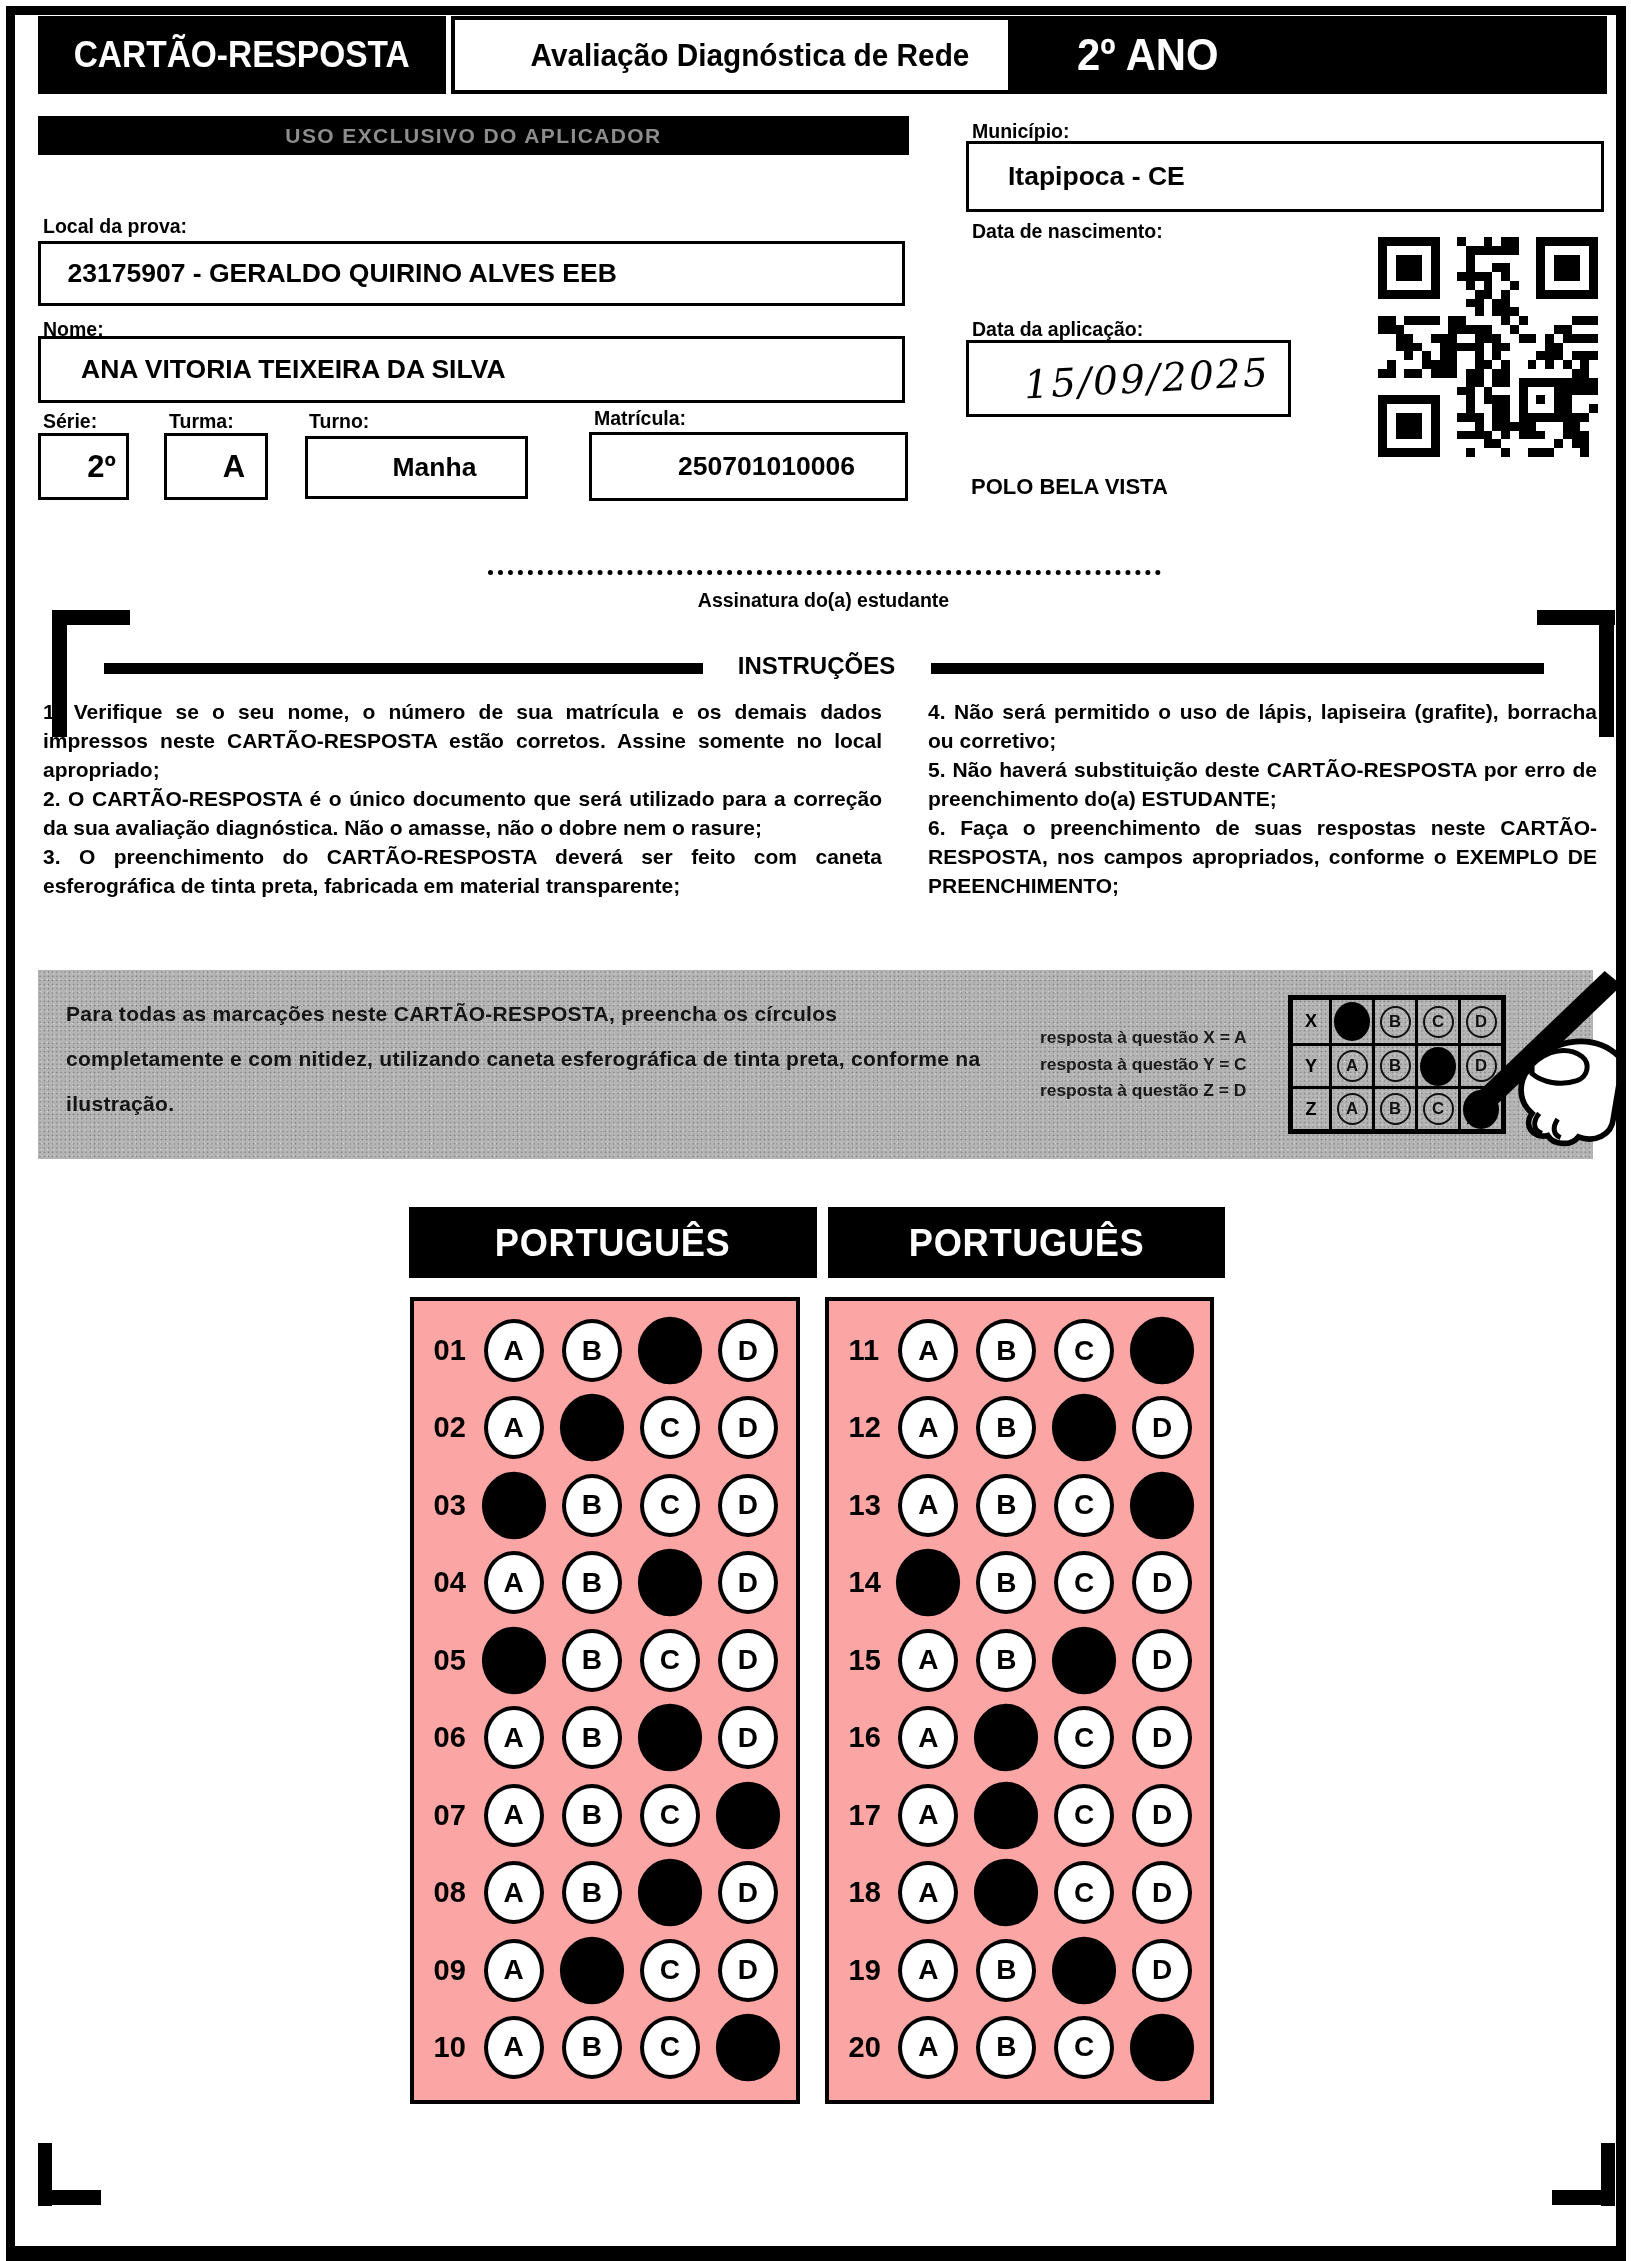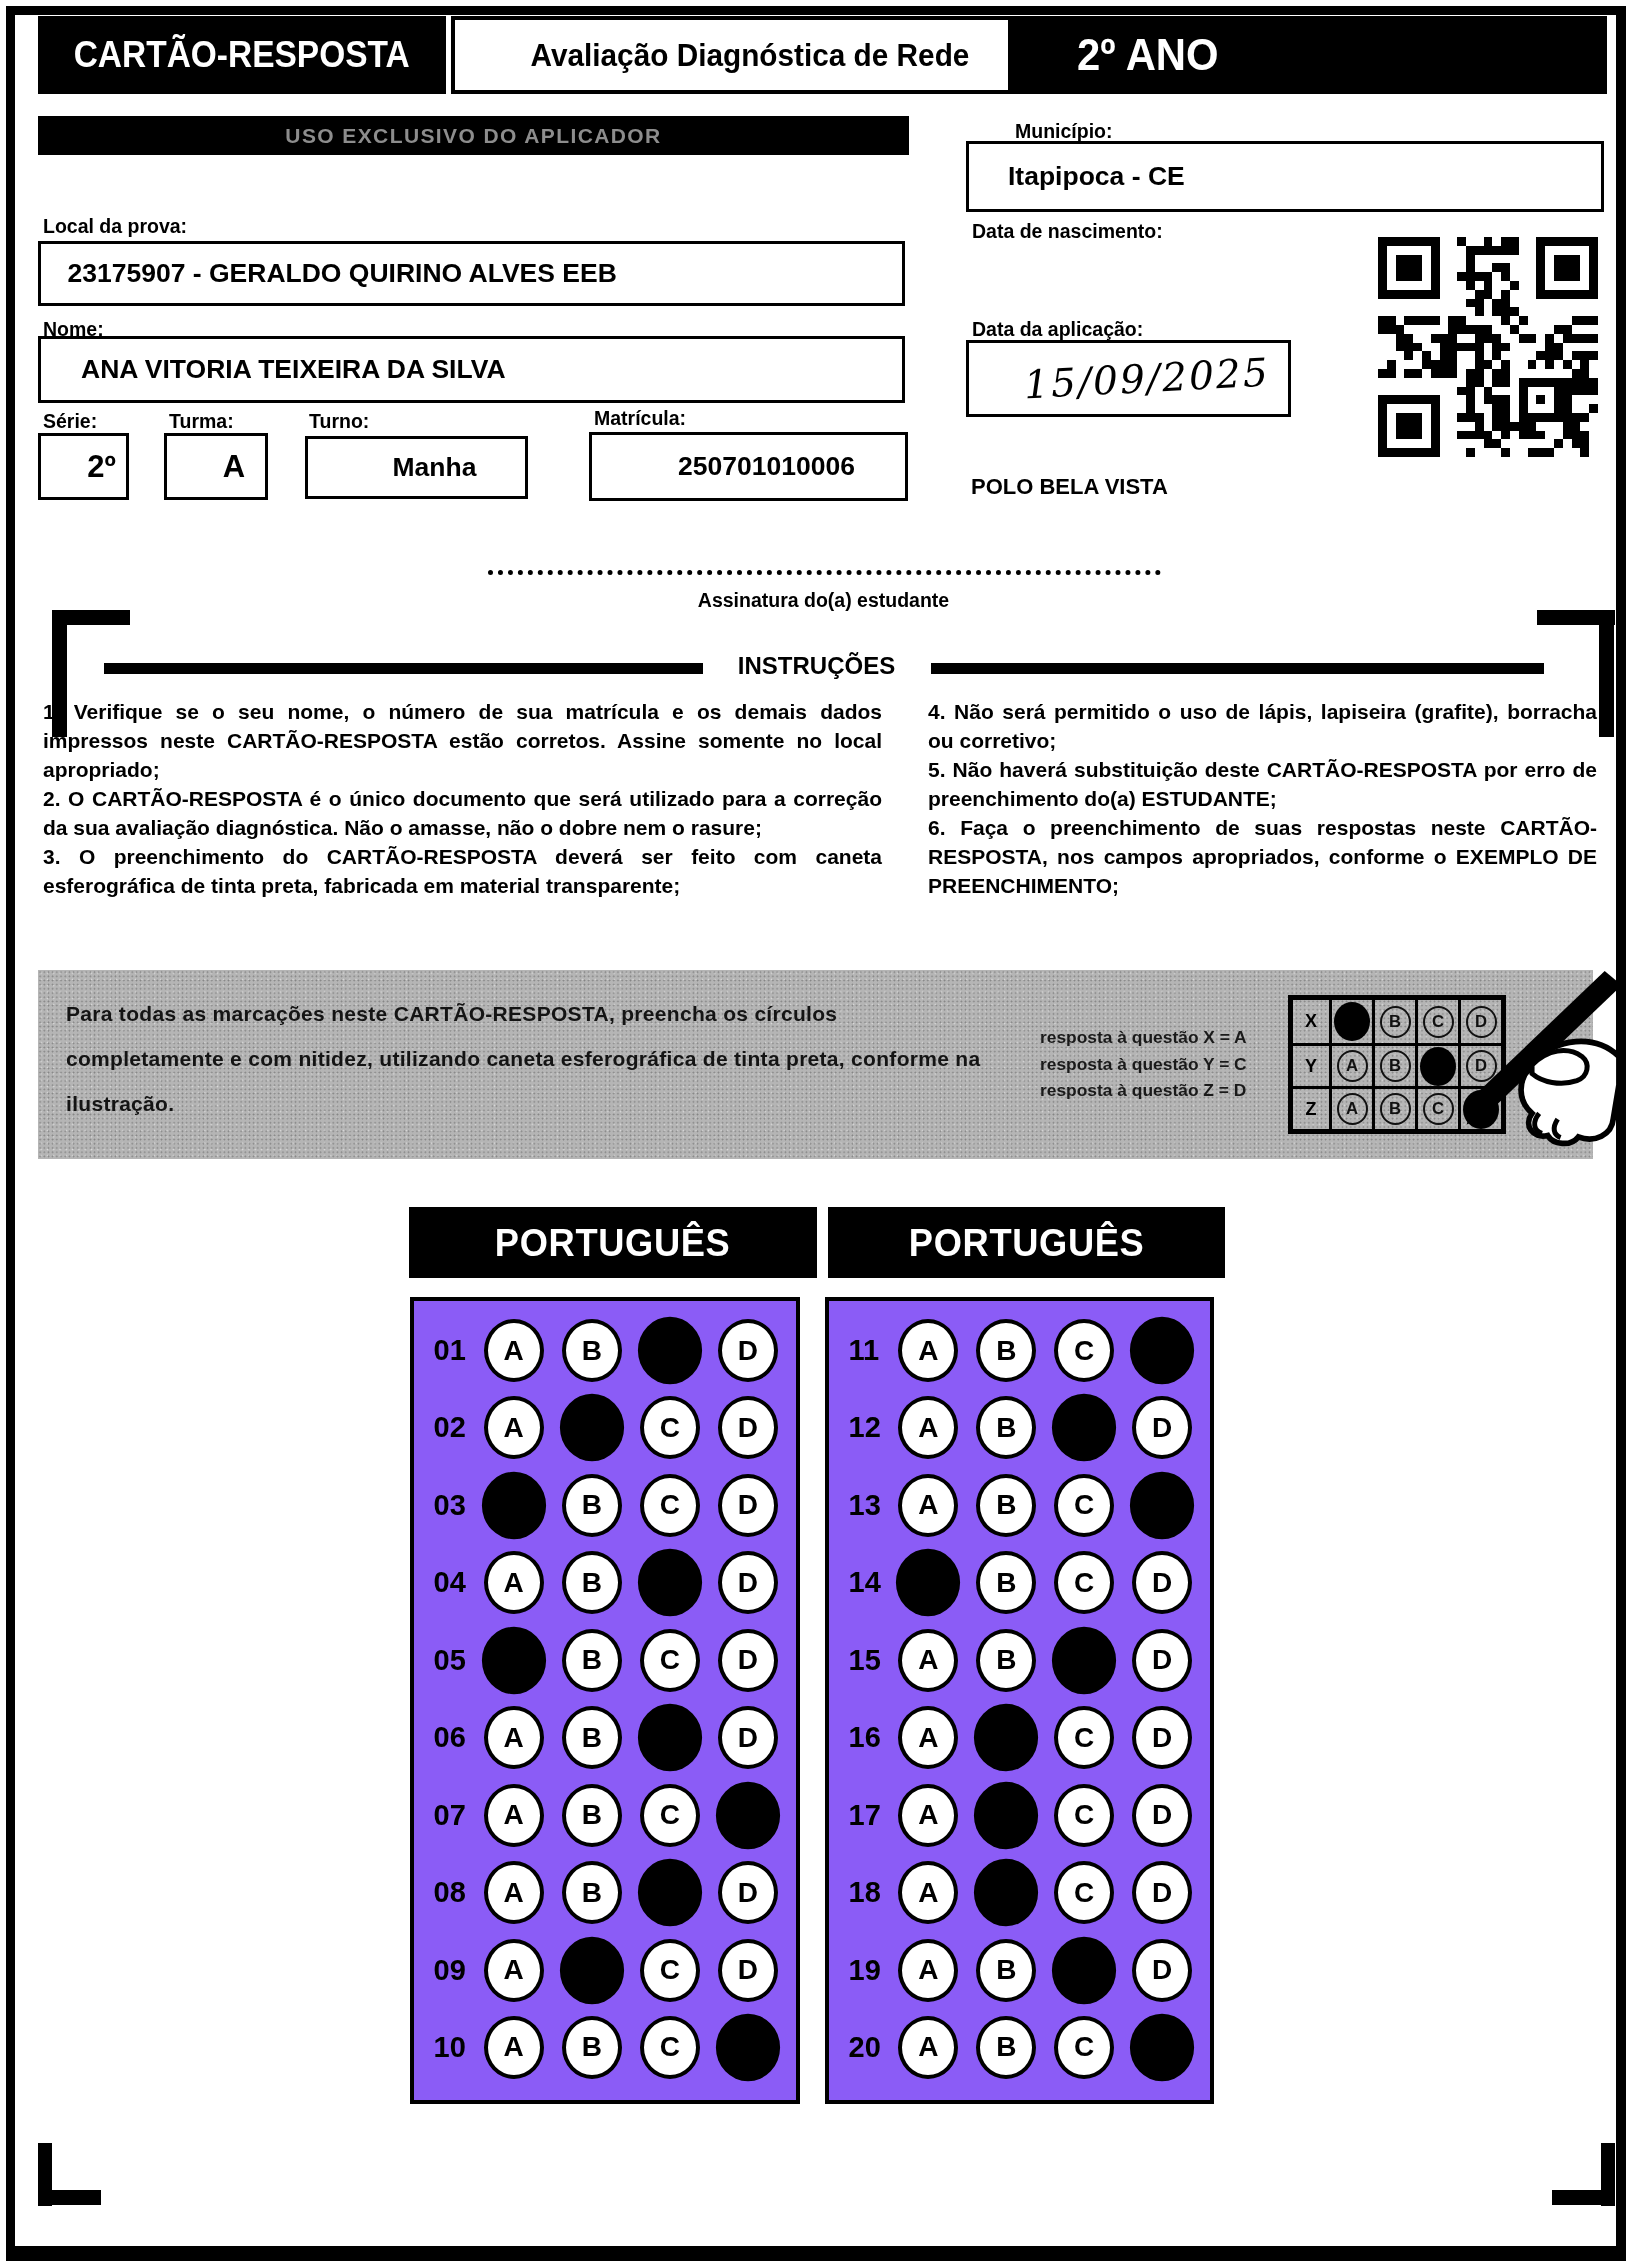--- a/index.html
+++ b/index.html
@@ -32,21 +32,21 @@
   .ex-grid{border:5.6px solid #000;}
   .ex-row{display:flex;}
   .ex-cell{width:43px;height:43px;border-left:3.5px solid #000;display:flex;align-items:center;justify-content:center;box-sizing:border-box;}
   .ex-cell.lab{width:36px;border-left:none;font-size:18px;}
   .ex-row + .ex-row .ex-cell{border-top:3.5px solid #000;}
   .ex-circ{width:31px;height:32px;border:2.8px solid #111;border-radius:50%;display:flex;align-items:center;
            justify-content:center;font-size:16.7px;color:#111;box-sizing:border-box;}
   .ex-fill{width:36px;height:39px;background:#000;border-radius:50%;}
   .sec-header{background:#000;color:#fff;display:flex;align-items:center;justify-content:center;
               font-size:39px;letter-spacing:0.7px;}
-  .ans-box{border:4.9px solid #000;background:#8b5cf6;display:flex;flex-direction:column;
+  .ans-box{border:4.9px solid #000;background:#fca5a5;display:flex;flex-direction:column;
            justify-content:space-between;padding:18px 0 21px 19.5px;}
   .q-row{display:flex;align-items:center;}
   .q-num{width:53px;font-size:29px;}
   .bub{width:63px;height:63px;border:4.9px solid #000;border-radius:50%;margin-right:18px;
        display:flex;align-items:center;justify-content:center;font-size:28px;box-sizing:border-box;background:#fff;}
   .bub.filled{background:#000;color:transparent;transform:scale(1.07);}
   .mark{background:#000;position:absolute;}
   .barline{background:#000;position:absolute;}
 </style>
 </head>
@@ -93,21 +93,21 @@
   </div>
   <div class="abs lbl" style="left:309px;top:410px;">Turno:</div>
   <div class="abs bordered center" style="left:305px;top:436px;width:223px;height:63px;">
     <span class="val">Manha</span>
   </div>
   <div class="abs lbl" style="left:594px;top:407px;">Matrícula:</div>
   <div class="abs bordered center" style="left:589px;top:432px;width:319px;height:69px;">
     <span class="val">250701010006</span>
   </div>
 
-  <div class="abs lbl" style="left:1015px;top:120px;">Município:</div>
+  <div class="abs lbl" style="left:972px;top:120px;">Município:</div>
   <div class="abs bordered" style="left:966px;top:141px;width:638px;height:71px;padding-left:39px;">
     <span class="val">Itapipoca - CE</span>
   </div>
 
   <div class="abs lbl" style="left:972px;top:220px;">Data de nascimento:</div>
 
   <div class="abs lbl" style="left:972px;top:318px;">Data da aplicação:</div>
   <div class="abs bordered center" style="left:966px;top:340px;width:325px;height:77px;">
     <span class="handwrite">15/09/2025</span>
   </div>

